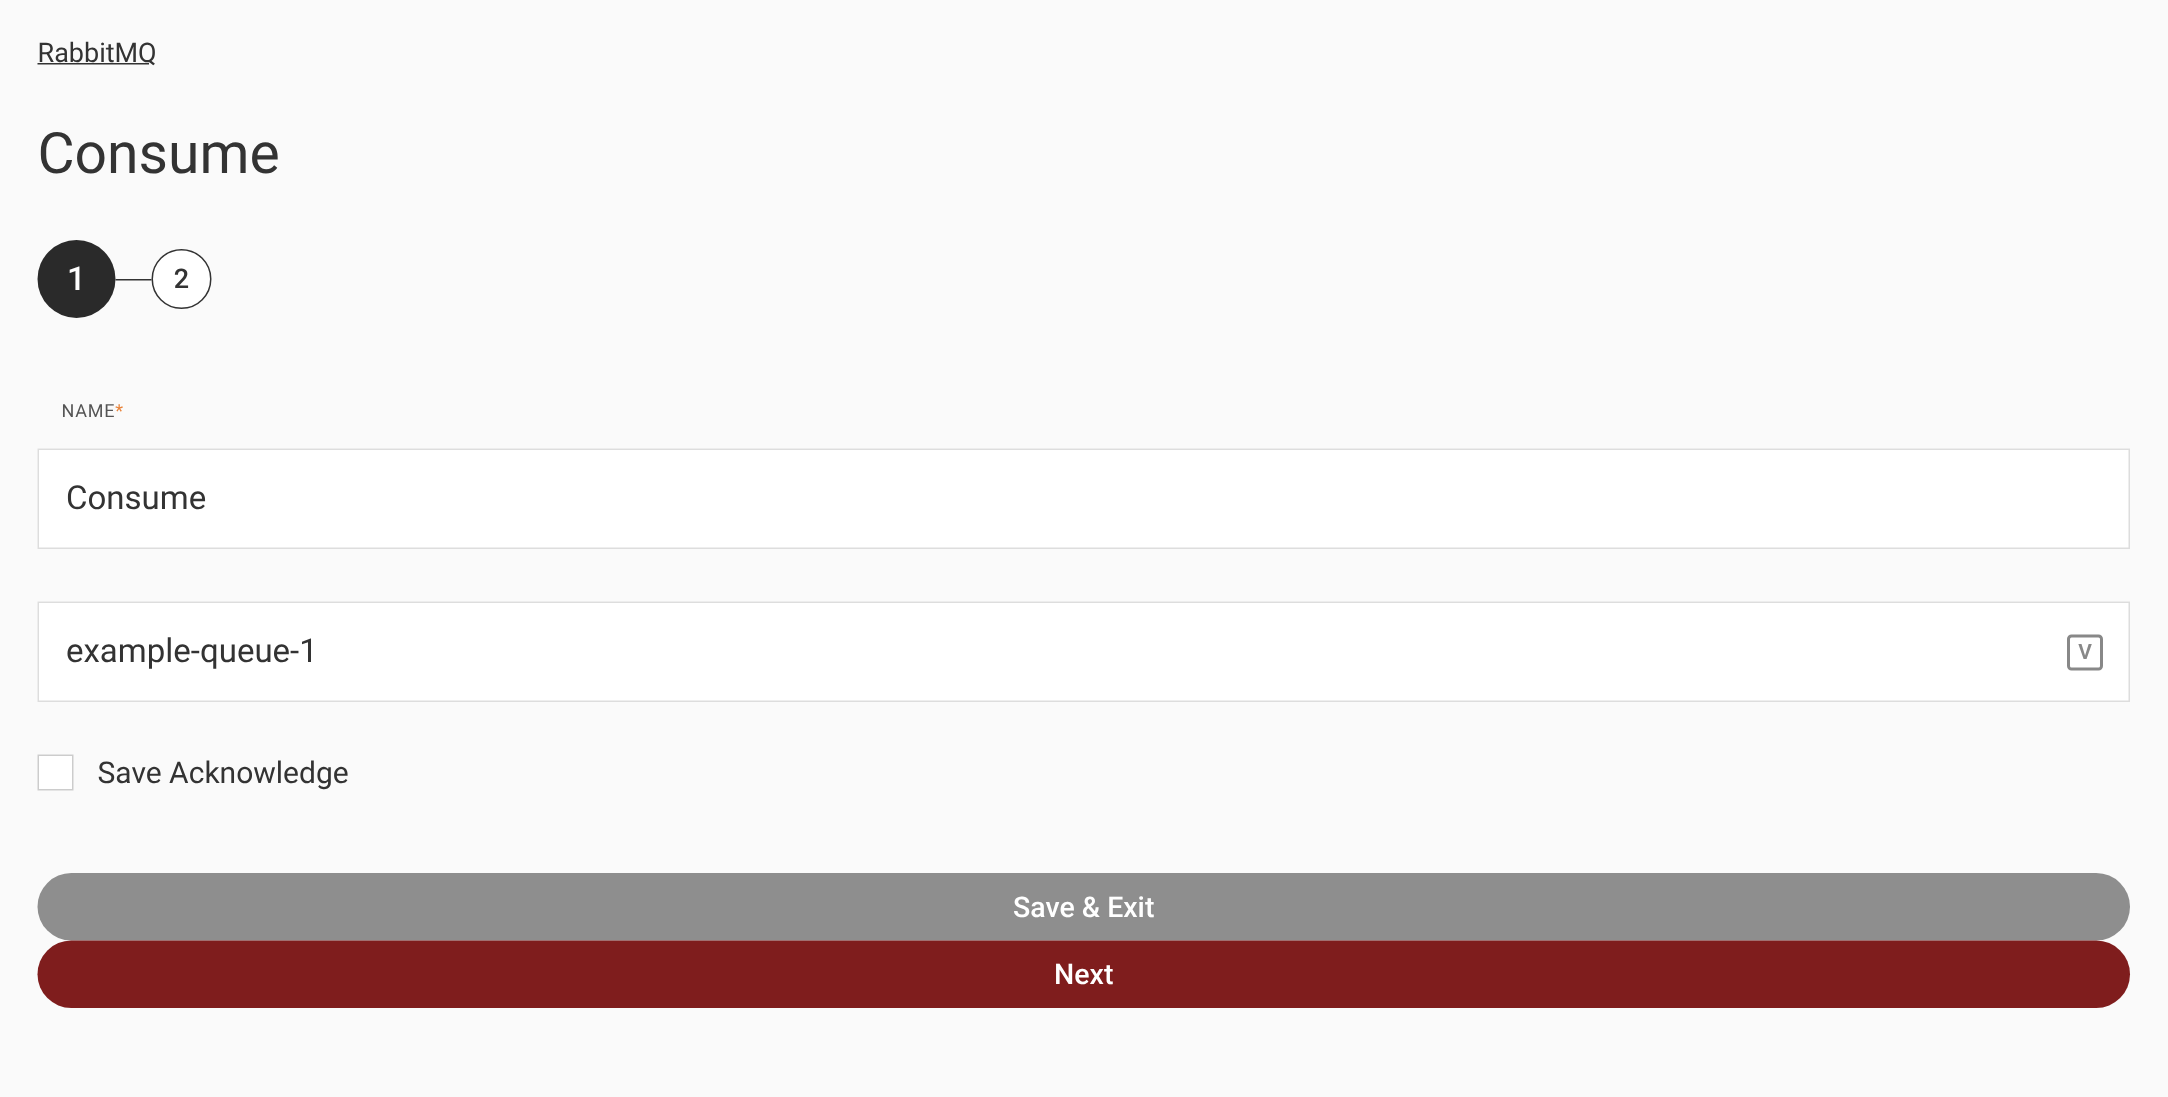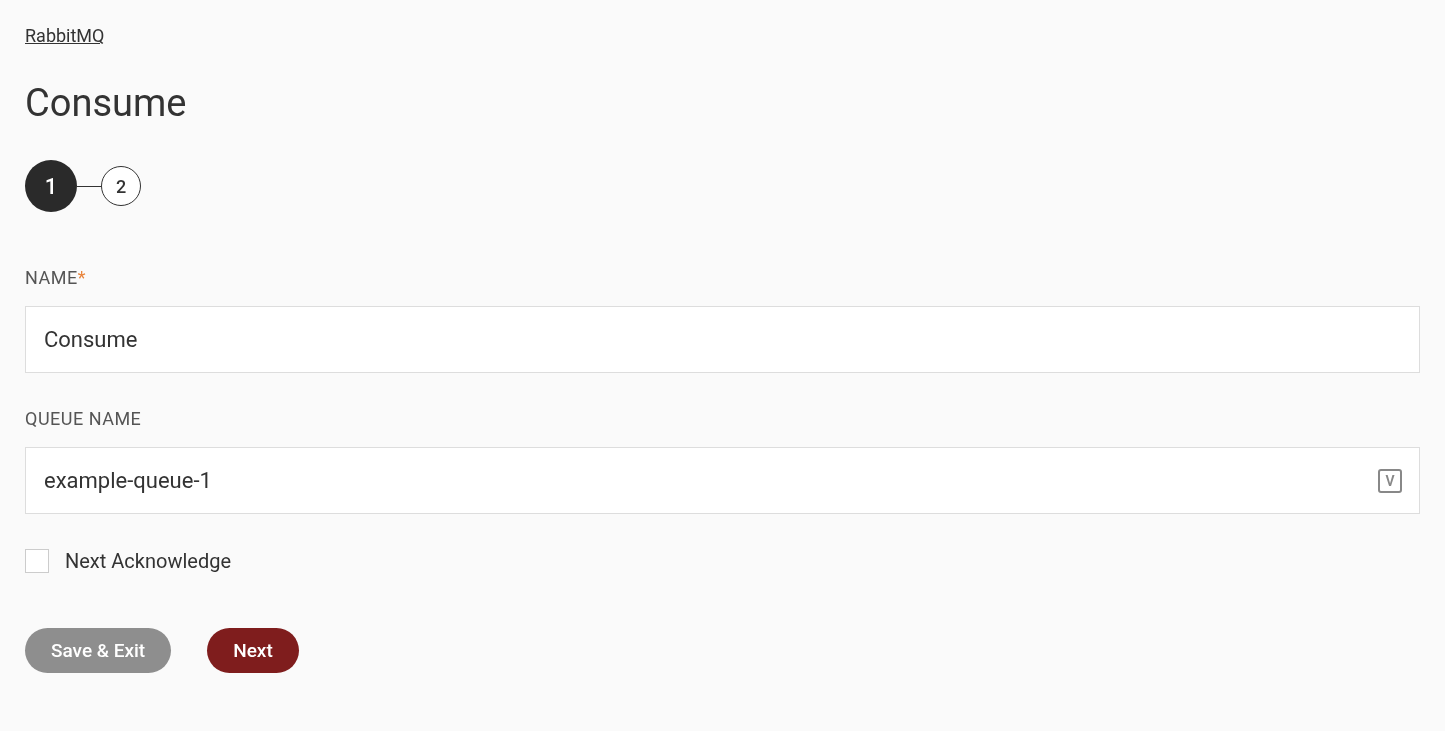--- a/index.html
+++ b/index.html
@@ -58,26 +58,27 @@
     }
     .step-connector {
       width: 24px;
       height: 1px;
       background: #333;
     }
     .form-group {
       margin-bottom: 35px;
     }
     .field-label {
-      font-size: 18px;
+      font-size: 12px;
       letter-spacing: 0.5px;
       color: #555;
       text-transform: uppercase;
       display: block;
       margin-bottom: 18px;
+      margin-left: 16px;
     }
     .required-mark {
       color: #e8833a;
     }
     .text-input {
       width: 100%;
       font-size: 22px;
       padding: 20px 18px;
       border: 1px solid #ddd;
       background: #fff;
@@ -122,21 +123,21 @@
       background: #fff;
       cursor: pointer;
     }
     .checkbox-label {
       font-size: 20px;
       color: #333;
       cursor: pointer;
     }
     .button-row {
       display: flex;
-      gap: 36px;
+      flex-direction: column;
     }
     .btn {
       font-size: 19px;
       font-weight: 500;
       padding: 11px 26px;
       border: none;
       border-radius: 999px;
       cursor: pointer;
       font-family: inherit;
     }
@@ -165,30 +166,29 @@
 </div>
 
 <div class="form-group">
   <label class="field-label">
     <span>NAME</span><span class="required-mark">*</span>
   </label>
   <input type="text" class="text-input" value="Consume" style="">
 </div>
 
 <div class="form-group">
-  <label class="field-label">QUEUE NAME</label>
   <div class="input-with-icon">
     <input type="text" class="text-input" value="example-queue-1" style="">
     <div class="variable-icon">V</div>
   </div>
 </div>
 
 <div class="checkbox-row">
   <div class="checkbox"></div>
-  <label class="checkbox-label">Next Acknowledge</label>
+  <label class="checkbox-label">Save Acknowledge</label>
 </div>
 
 <div class="button-row">
   <button class="btn btn-gray">Save &amp; Exit</button>
   <button class="btn btn-orange">Next</button>
 </div>
 
 
 
 

